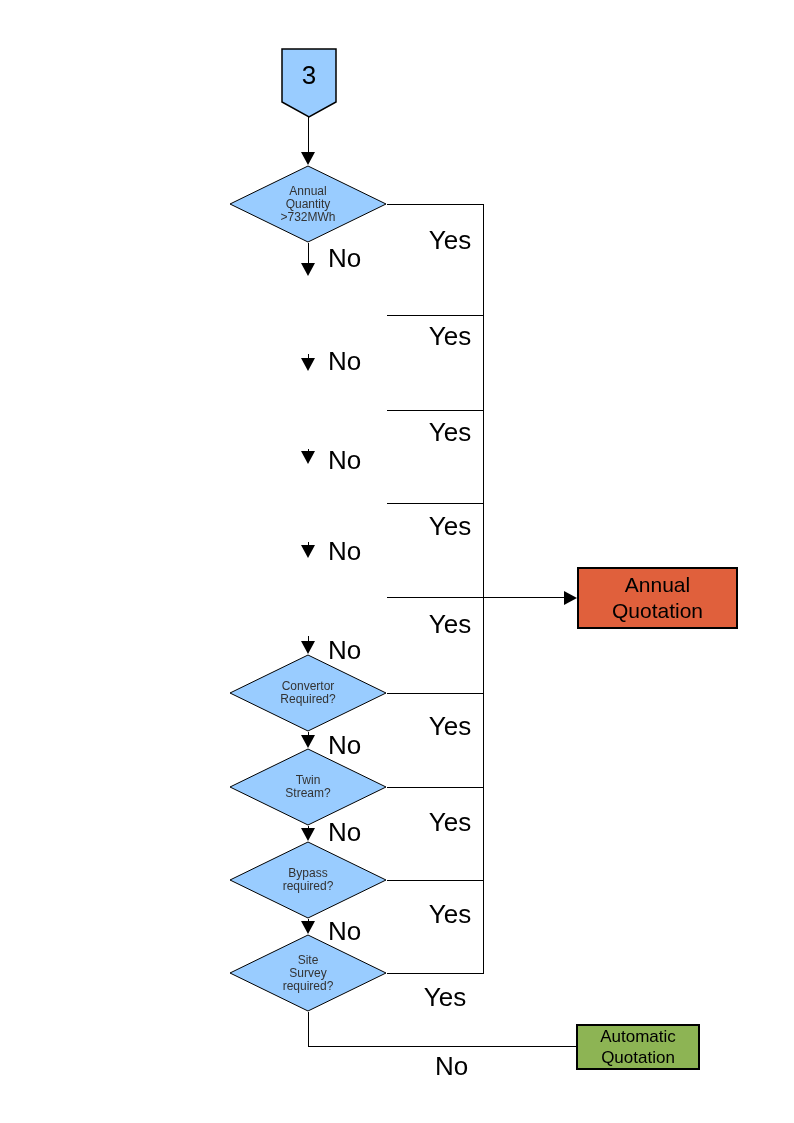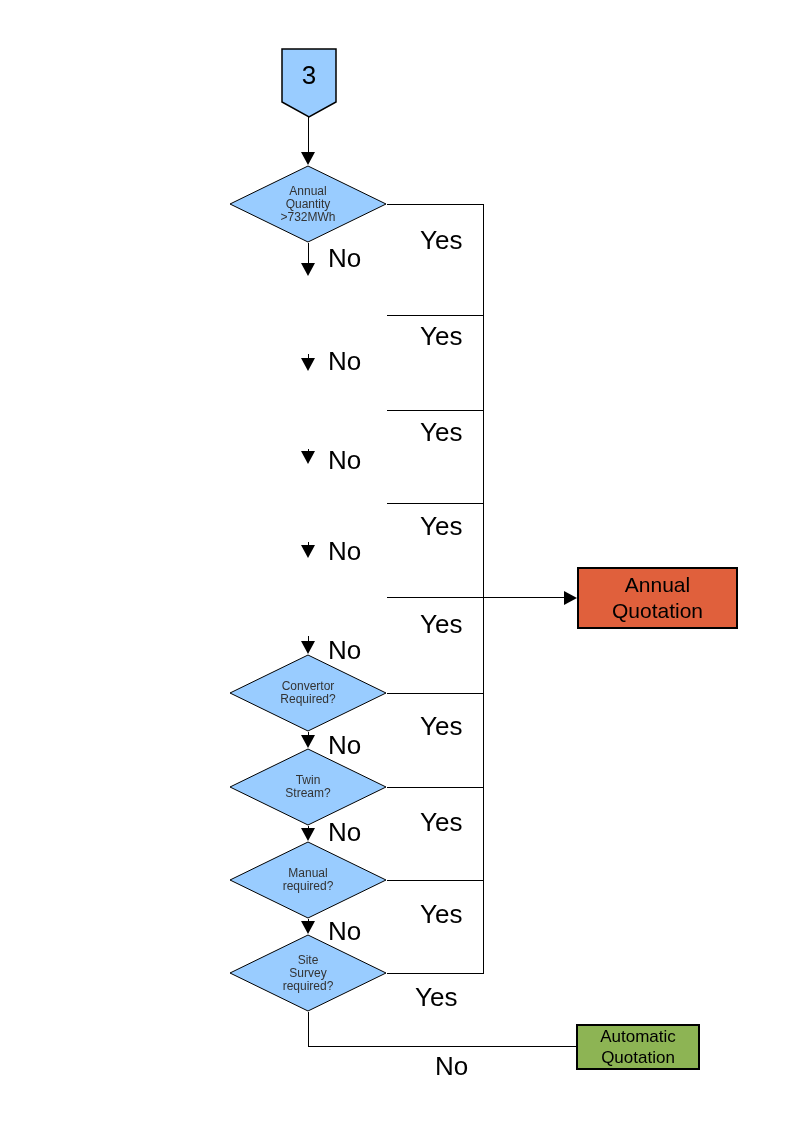--- a/index.html
+++ b/index.html
@@ -13,21 +13,21 @@
   .decision svg polygon { fill:#99CCFF; stroke:#000; stroke-width:1; }
   .connector svg polygon { fill:#99CCFF; stroke:#000; stroke-width:1.5; }
   .node-label {
     position:absolute; inset:0; display:flex; align-items:center; justify-content:center;
     text-align:center; white-space:pre-line; font-size:12px; line-height:13px; color:#333;
   }
   .connector .node-label { font-size:26px; color:#000; padding-bottom:16px; }
   .edge-label {
     position:absolute; font-size:26px; line-height:30px; color:#000; width:60px;
   }
-  .edge-label.yes { text-align:left; }
+  .edge-label.yes { text-align:center; }
   .edge-label.no  { text-align:left; }
   .arrow-down {
     position:absolute; width:0; height:0;
     border-left:7px solid transparent; border-right:7px solid transparent;
     border-top:13px solid #000;
   }
   .arrow-right {
     position:absolute; width:0; height:0;
     border-top:7px solid transparent; border-bottom:7px solid transparent;
     border-left:13px solid #000;
@@ -72,21 +72,21 @@
     <svg width="158" height="78" viewBox="0 0 158 78">
         <polygon points="79,1 157,39 79,77 1,39"></polygon>
       </svg>
     <div class="node-label">Twin
 Stream?</div>
   </div>
   <div class="node decision" style="left:229px; top:841px; width:158px; height:78px;">
     <svg width="158" height="78" viewBox="0 0 158 78">
         <polygon points="79,1 157,39 79,77 1,39"></polygon>
       </svg>
-    <div class="node-label">Manual
+    <div class="node-label">Bypass
 required?</div>
   </div>
   <div class="node decision" style="left:229px; top:934px; width:158px; height:78px;">
     <svg width="158" height="78" viewBox="0 0 158 78">
         <polygon points="79,1 157,39 79,77 1,39"></polygon>
       </svg>
     <div class="node-label">Site
 Survey
 required?</div>
   </div>

